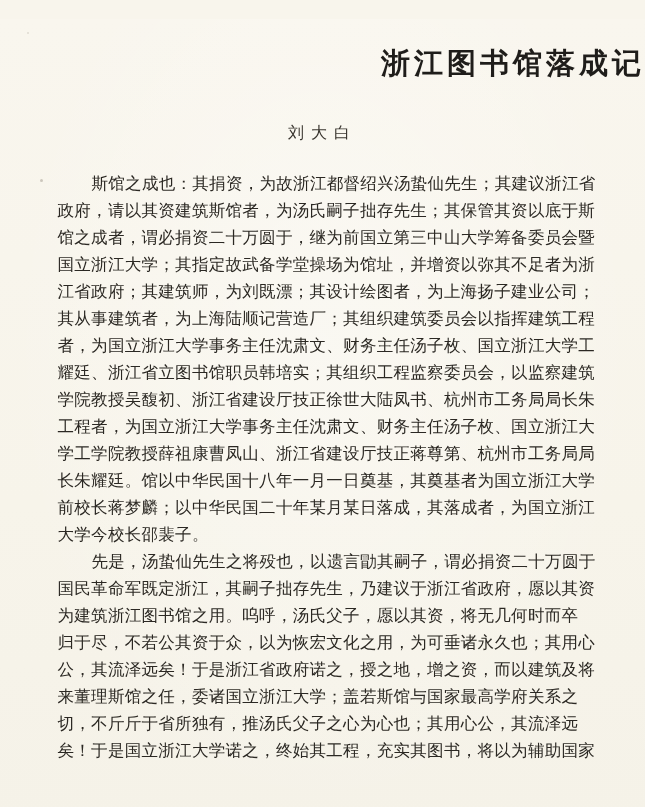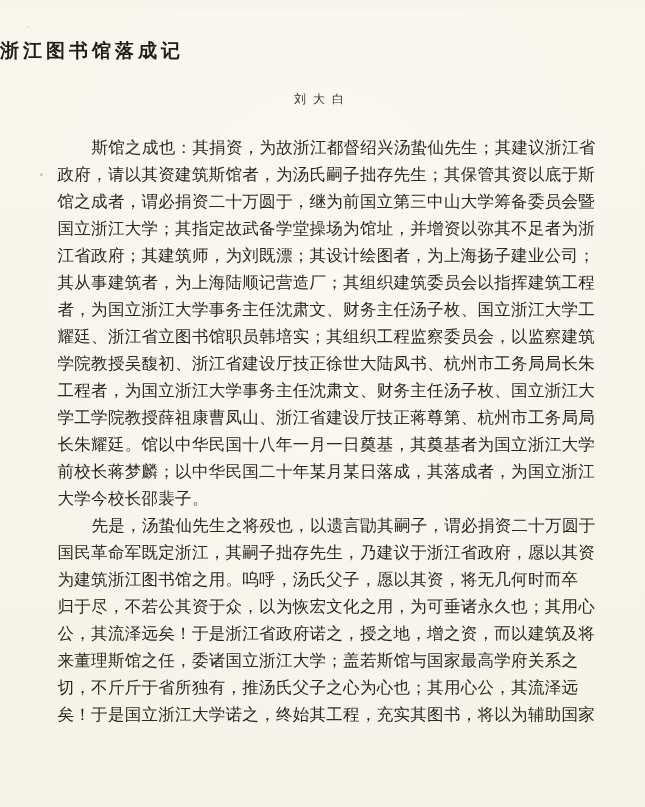--- a/index.html
+++ b/index.html
@@ -17,32 +17,32 @@
     position: relative;
     width: 645px;
     height: 807px;
     background:
       radial-gradient(ellipse at 50% 40%, rgba(255,255,255,0.35), rgba(0,0,0,0) 70%),
       linear-gradient(180deg, #f9f6ee 0%, #f7f4ea 60%, #f5f2e8 100%);
     color: #2b2823;
   }
   .doc-title {
     padding-top: 25px;
-    text-align: left;
+    text-align: right;
     font-family: "Liberation Sans", "DejaVu Sans", sans-serif;
     font-weight: bold;
-    font-size: 19px;
+    font-size: 29px;
     letter-spacing: 4px;
     color: #1f1d1a;
     white-space: nowrap;
   }
   .doc-author {
-    margin-top: 27px;
+    margin-top: 39px;
     text-align: center;
-    font-size: 12px;
+    font-size: 16px;
     letter-spacing: 7px;
     color: #38342e;
     white-space: nowrap;
   }
   .doc-body {
     margin: 26px auto 0 auto;
     width: 530px;
     font-size: 16.5px;
     color: #2b2823;
   }

